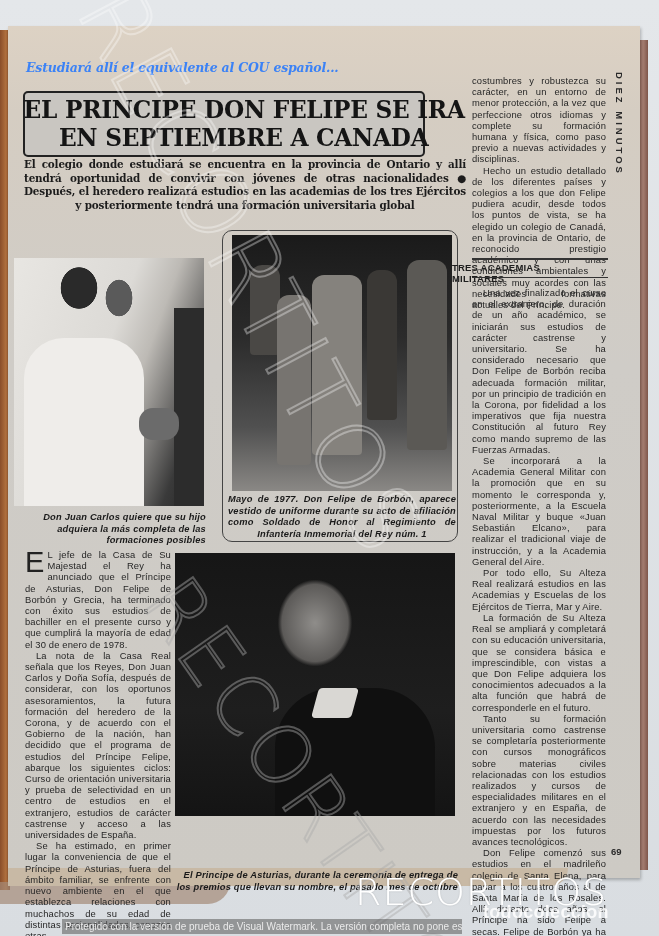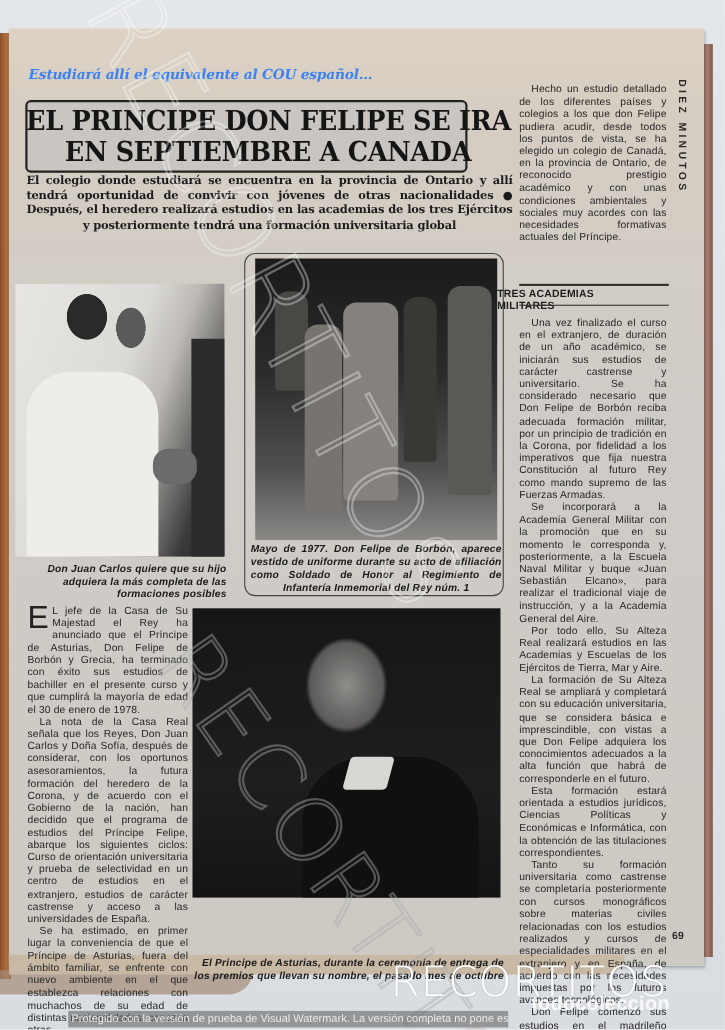--- a/index.html
+++ b/index.html
@@ -195,33 +195,33 @@
 </div>
 <div class="caption caption-3">El Principe de Asturias, durante la ceremonia de entrega de los premios que llevan su nombre, el pasado mes de octubre</div>
 
 <div class="body-col col-left">
   <p class="first"><span class="dropcap">E</span><span>L jefe de la Casa de Su Majestad el Rey ha anunciado que el Príncipe de Asturias, Don Felipe de Borbón y Grecia, ha terminado con éxito sus estudios de bachiller en el presente curso y que cumplirá la mayoría de edad el 30 de enero de 1978.</span></p>
   <p>La nota de la Casa Real señala que los Reyes, Don Juan Carlos y Doña Sofía, después de considerar, con los oportunos asesoramientos, la futura formación del heredero de la Corona, y de acuerdo con el Gobierno de la nación, han decidido que el programa de estudios del Príncipe Felipe, abarque los siguientes ciclos: Curso de orientación universitaria y prueba de selectividad en un centro de estudios en el extranjero, estudios de carácter castrense y acceso a las universidades de España.</p>
   <p>Se ha estimado, en primer lugar la conveniencia de que el Príncipe de Asturias, fuera del ámbito familiar, se enfrente con nuevo ambiente en el que establezca relaciones con muchachos de su edad de distintas nacionalidades, conozca otras</p>
 </div>
 
 <div class="body-col col-right-top">
+  <p class="first">costumbres y robustezca su carácter, en un entorno de menor protección, a la vez que perfeccione otros idiomas y complete su formación humana y física, como paso previo a nuevas actividades y disciplinas.</p>
   <p>Hecho un estudio detallado de los diferentes países y colegios a los que don Felipe pudiera acudir, desde todos los puntos de vista, se ha elegido un colegio de Canadá, en la provincia de Ontario, de reconocido prestigio académico y con unas condiciones ambientales y sociales muy acordes con las necesidades formativas actuales del Príncipe.</p>
 </div>
 
 <div class="rule-top"></div>
 <div class="section-head">TRES ACADEMIAS MILITARES</div>
 <div class="rule-bottom"></div>
 
 <div class="body-col col-right-bottom">
   <p>Una vez finalizado el curso en el extranjero, de duración de un año académico, se iniciarán sus estudios de carácter castrense y universitario. Se ha considerado necesario que Don Felipe de Borbón reciba adecuada formación militar, por un principio de tradición en la Corona, por fidelidad a los imperativos que fija nuestra Constitución al futuro Rey como mando supremo de las Fuerzas Armadas.</p>
   <p>Se incorporará a la Academia General Militar con la promoción que en su momento le corresponda y, posteriormente, a la Escuela Naval Militar y buque «Juan Sebastián Elcano», para realizar el tradicional viaje de instrucción, y a la Academia General del Aire.</p>
   <p>Por todo ello, Su Alteza Real realizará estudios en las Academias y Escuelas de los Ejércitos de Tierra, Mar y Aire.</p>
   <p>La formación de Su Alteza Real se ampliará y completará con su educación universitaria, que se considera básica e imprescindible, con vistas a que Don Felipe adquiera los conocimientos adecuados a la alta función que habrá de corresponderle en el futuro.</p>
-  <p>Esta formación estará orientada a estudios jurídicos, Ciencias Políticas y Económicas e Informática, con la obtención de las titulaciones correspondientes.</p>
   <p>Tanto su formación universitaria como castrense se completaría posteriormente con cursos monográficos sobre materias civiles relacionadas con los estudios realizados y cursos de especialidades militares en el extranjero y en España, de acuerdo con las necesidades impuestas por los futuros avances tecnológicos.</p>
   <p>Don Felipe comenzó sus estudios en el madrileño colegio de Santa Elena, para pasar a los cuatro años al de Santa María de los Rosales. Allí, durante doce años, el Príncipe ha sido Felipe a secas. Felipe de Borbón ya ha crecido, y dentro de dos años alcanzará la mayoría de edad.—(Resumen de prensa.)</p>
 </div>
 
 <div class="side-label">DIEZ MINUTOS</div>
 <div class="page-number">69</div>
 
 <div class="wm-diagonal wm-d1">RECORTITOS</div>
 <div class="wm-diagonal wm-d2">RECORTITOS</div>
 <div class="wm-brand">RECORTITOS</div>

